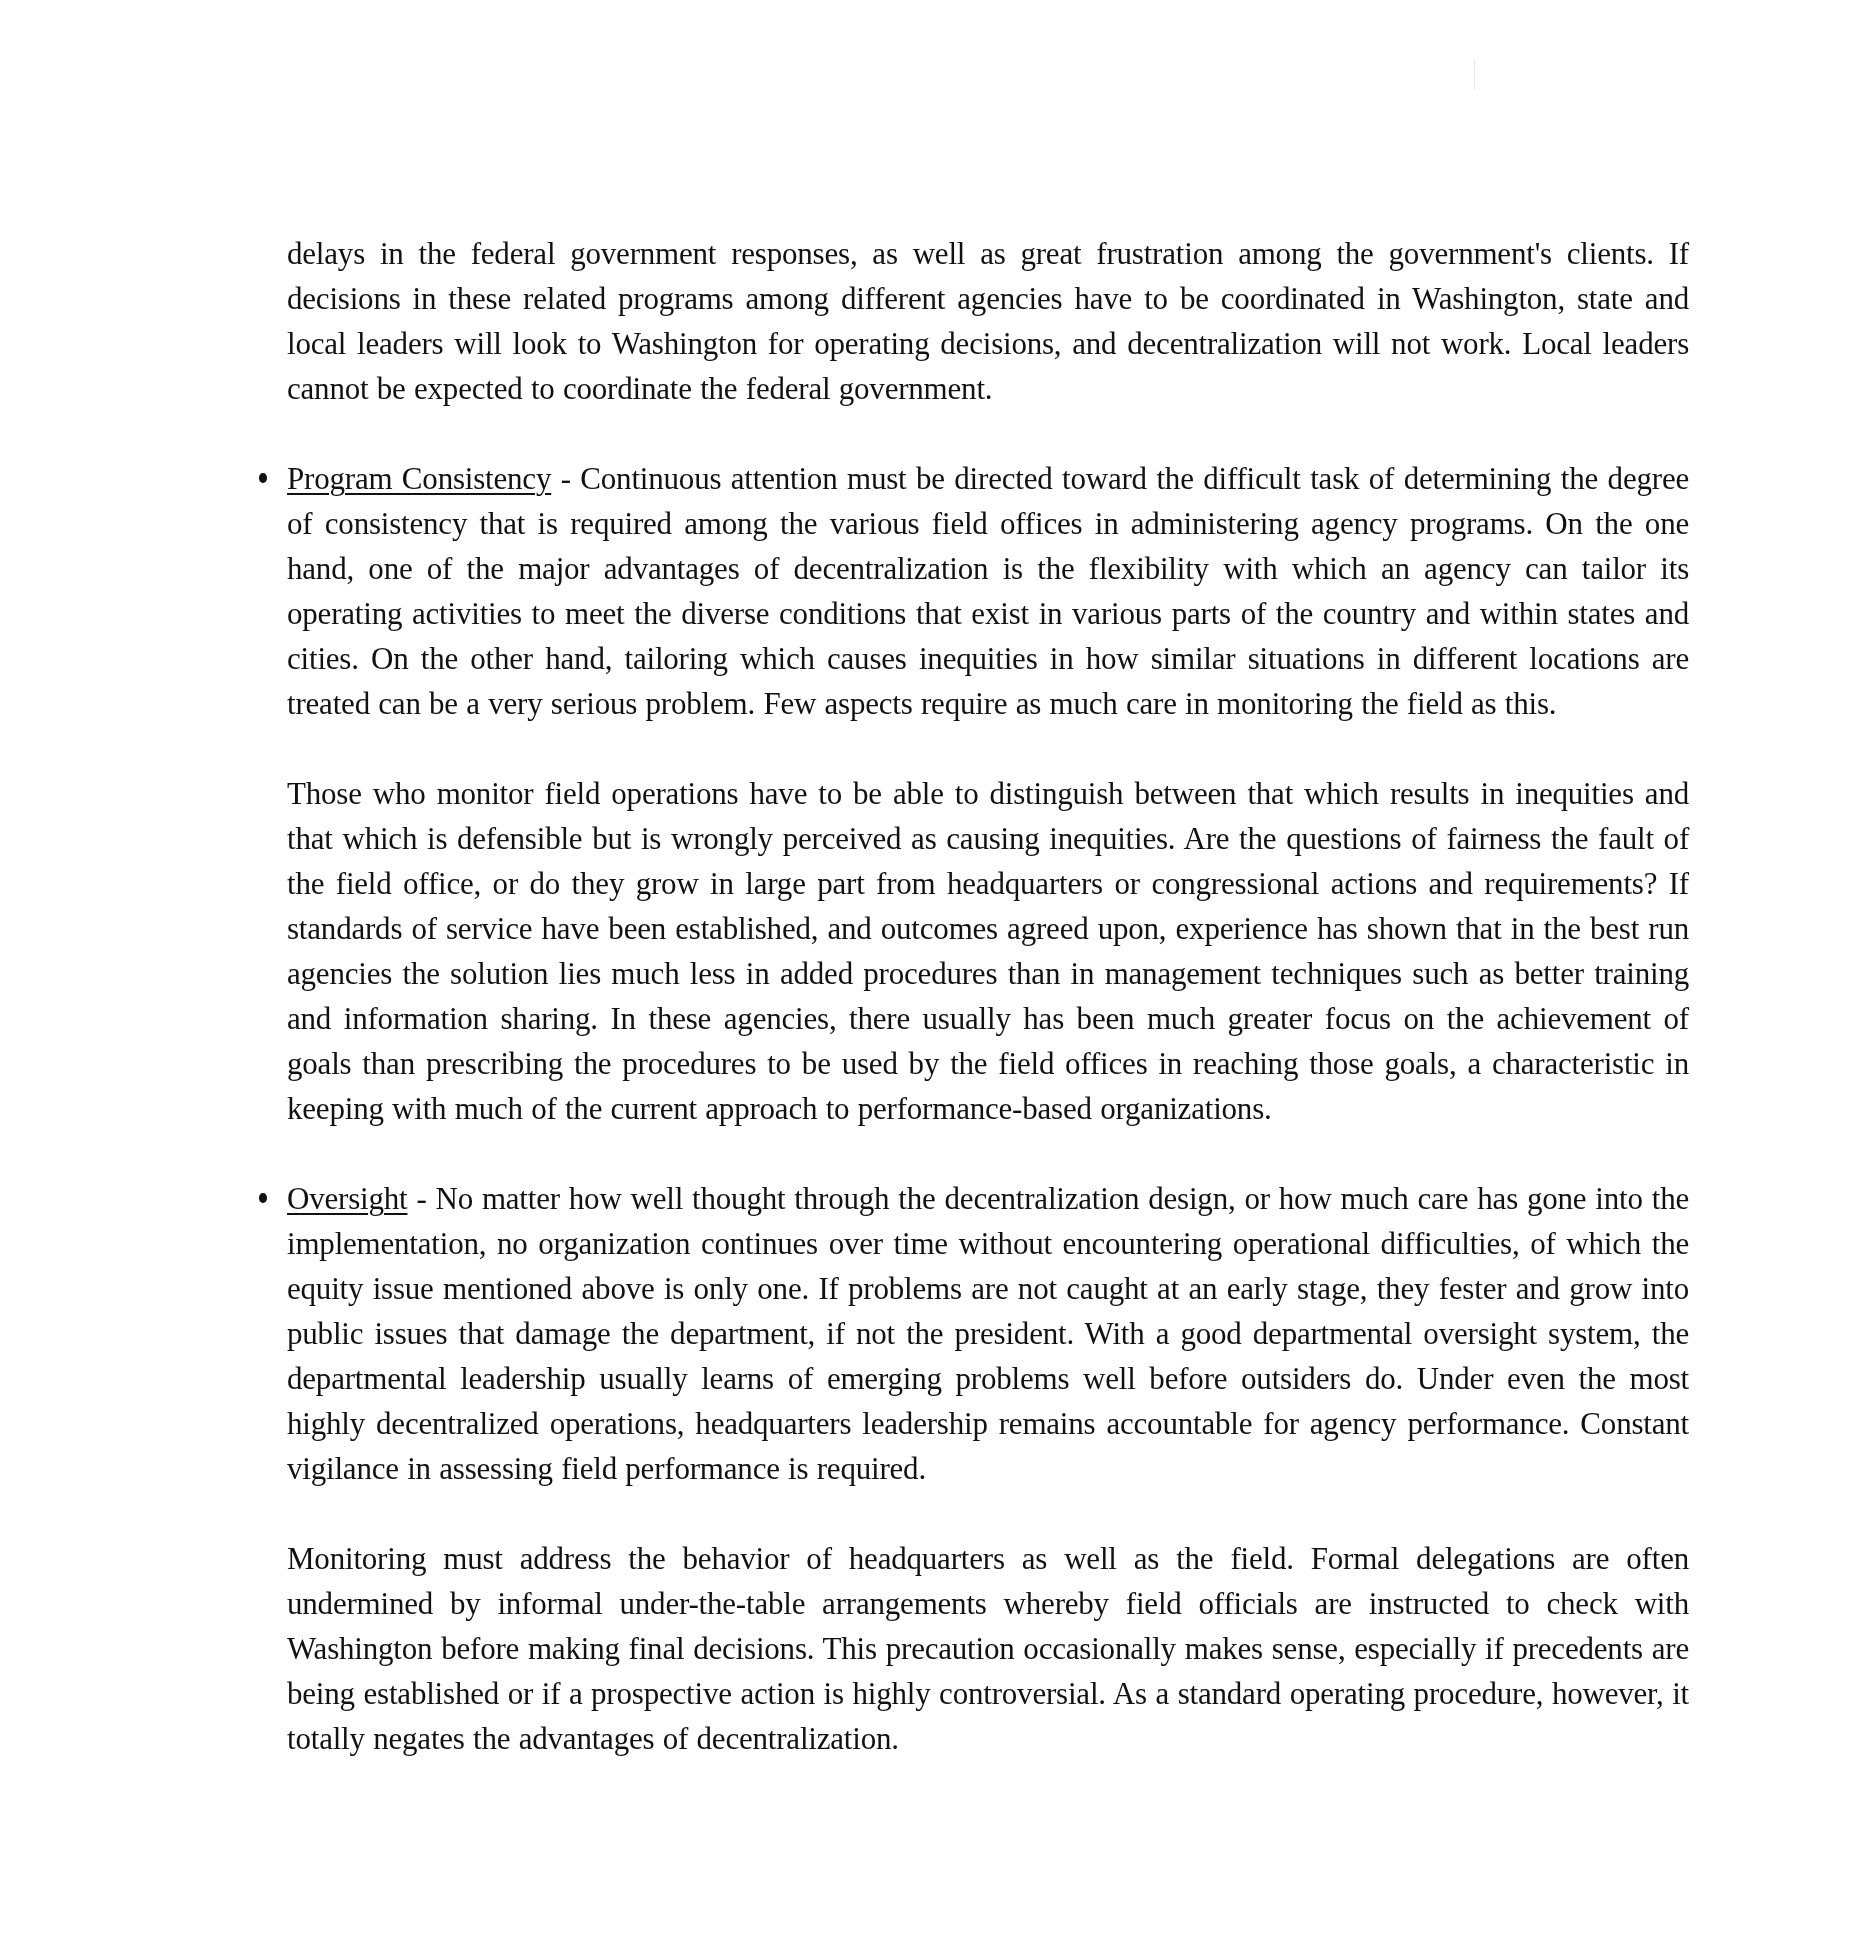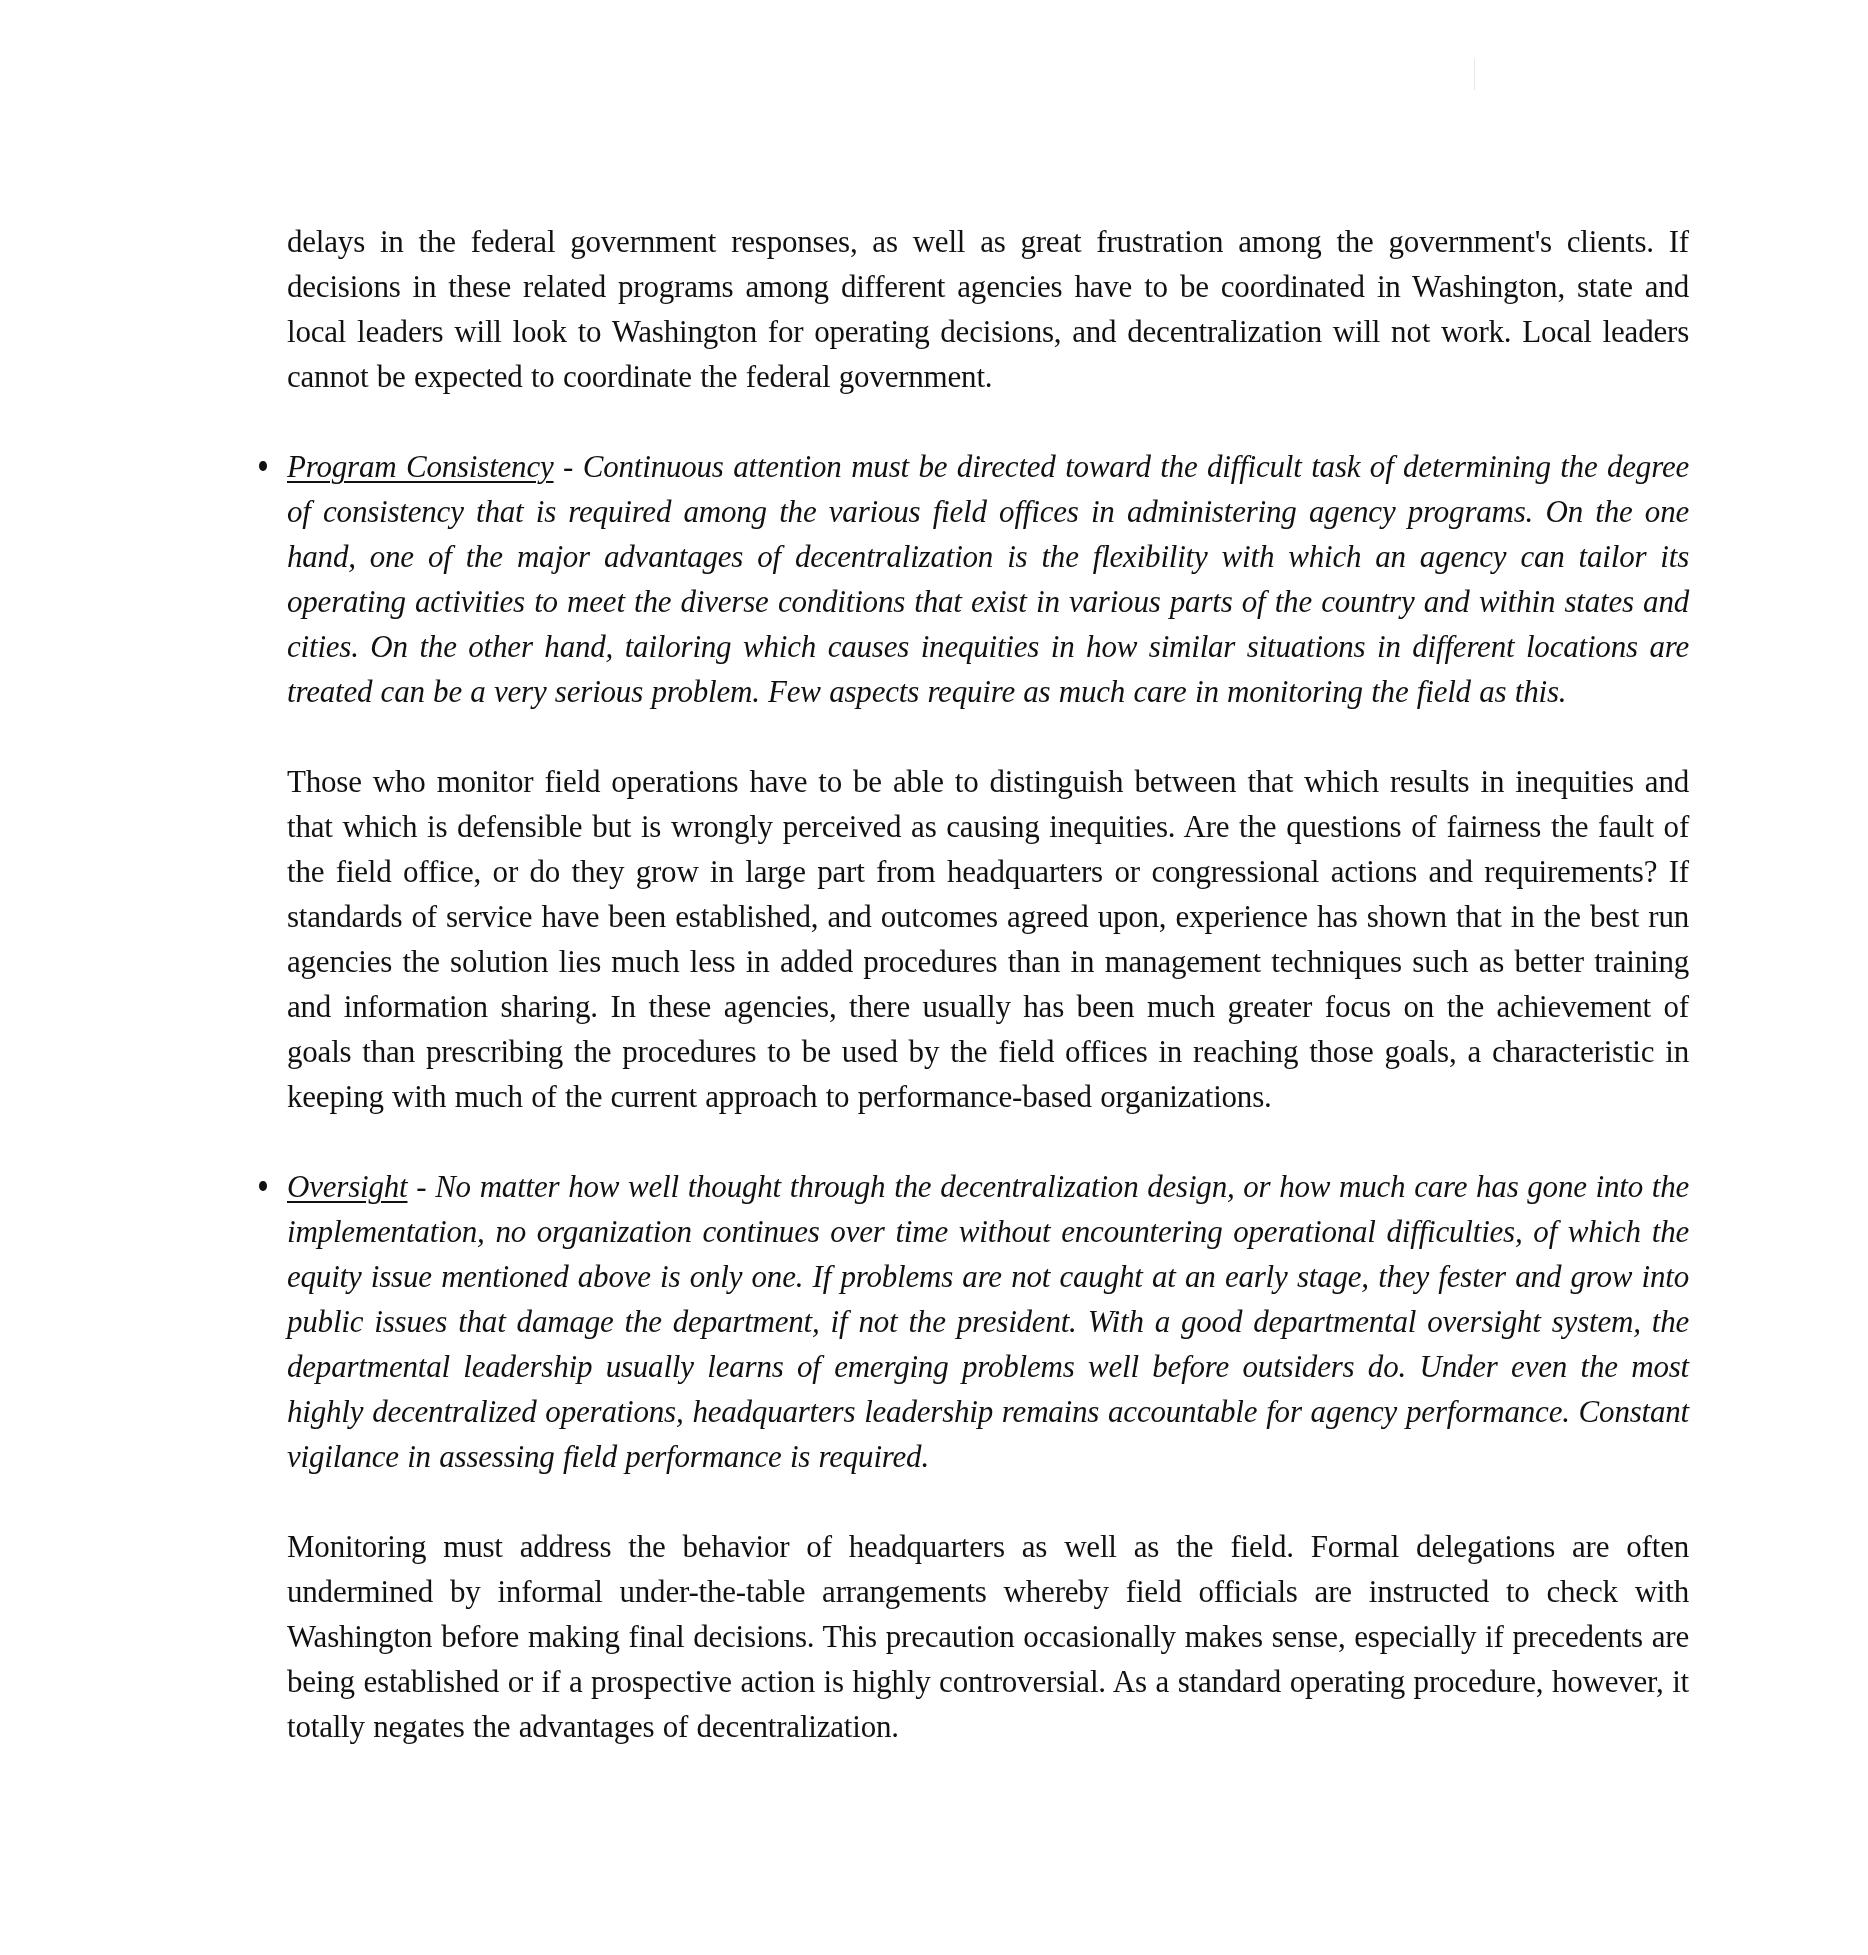--- a/index.html
+++ b/index.html
@@ -18,27 +18,26 @@
     .page {
       position: absolute;
       left: 287px;
       top: 219px;
       width: 1402px;
     }
     .para {
       font-size: 31px;
       line-height: 45px;
       text-align: justify;
-      margin: 0 0 45px 0;
+      margin: 12px 0 45px 0;
       letter-spacing: -0.2px;
       word-spacing: 0.8px;
     }
     .bullet-item {
       position: relative;
-      font-style: italic;
     }
     .bullet-dot {
       position: absolute;
       left: -28px;
       top: 17px;
       width: 7.8px;
       height: 10.2px;
       border-radius: 50%;
       background: #111111;
     }

